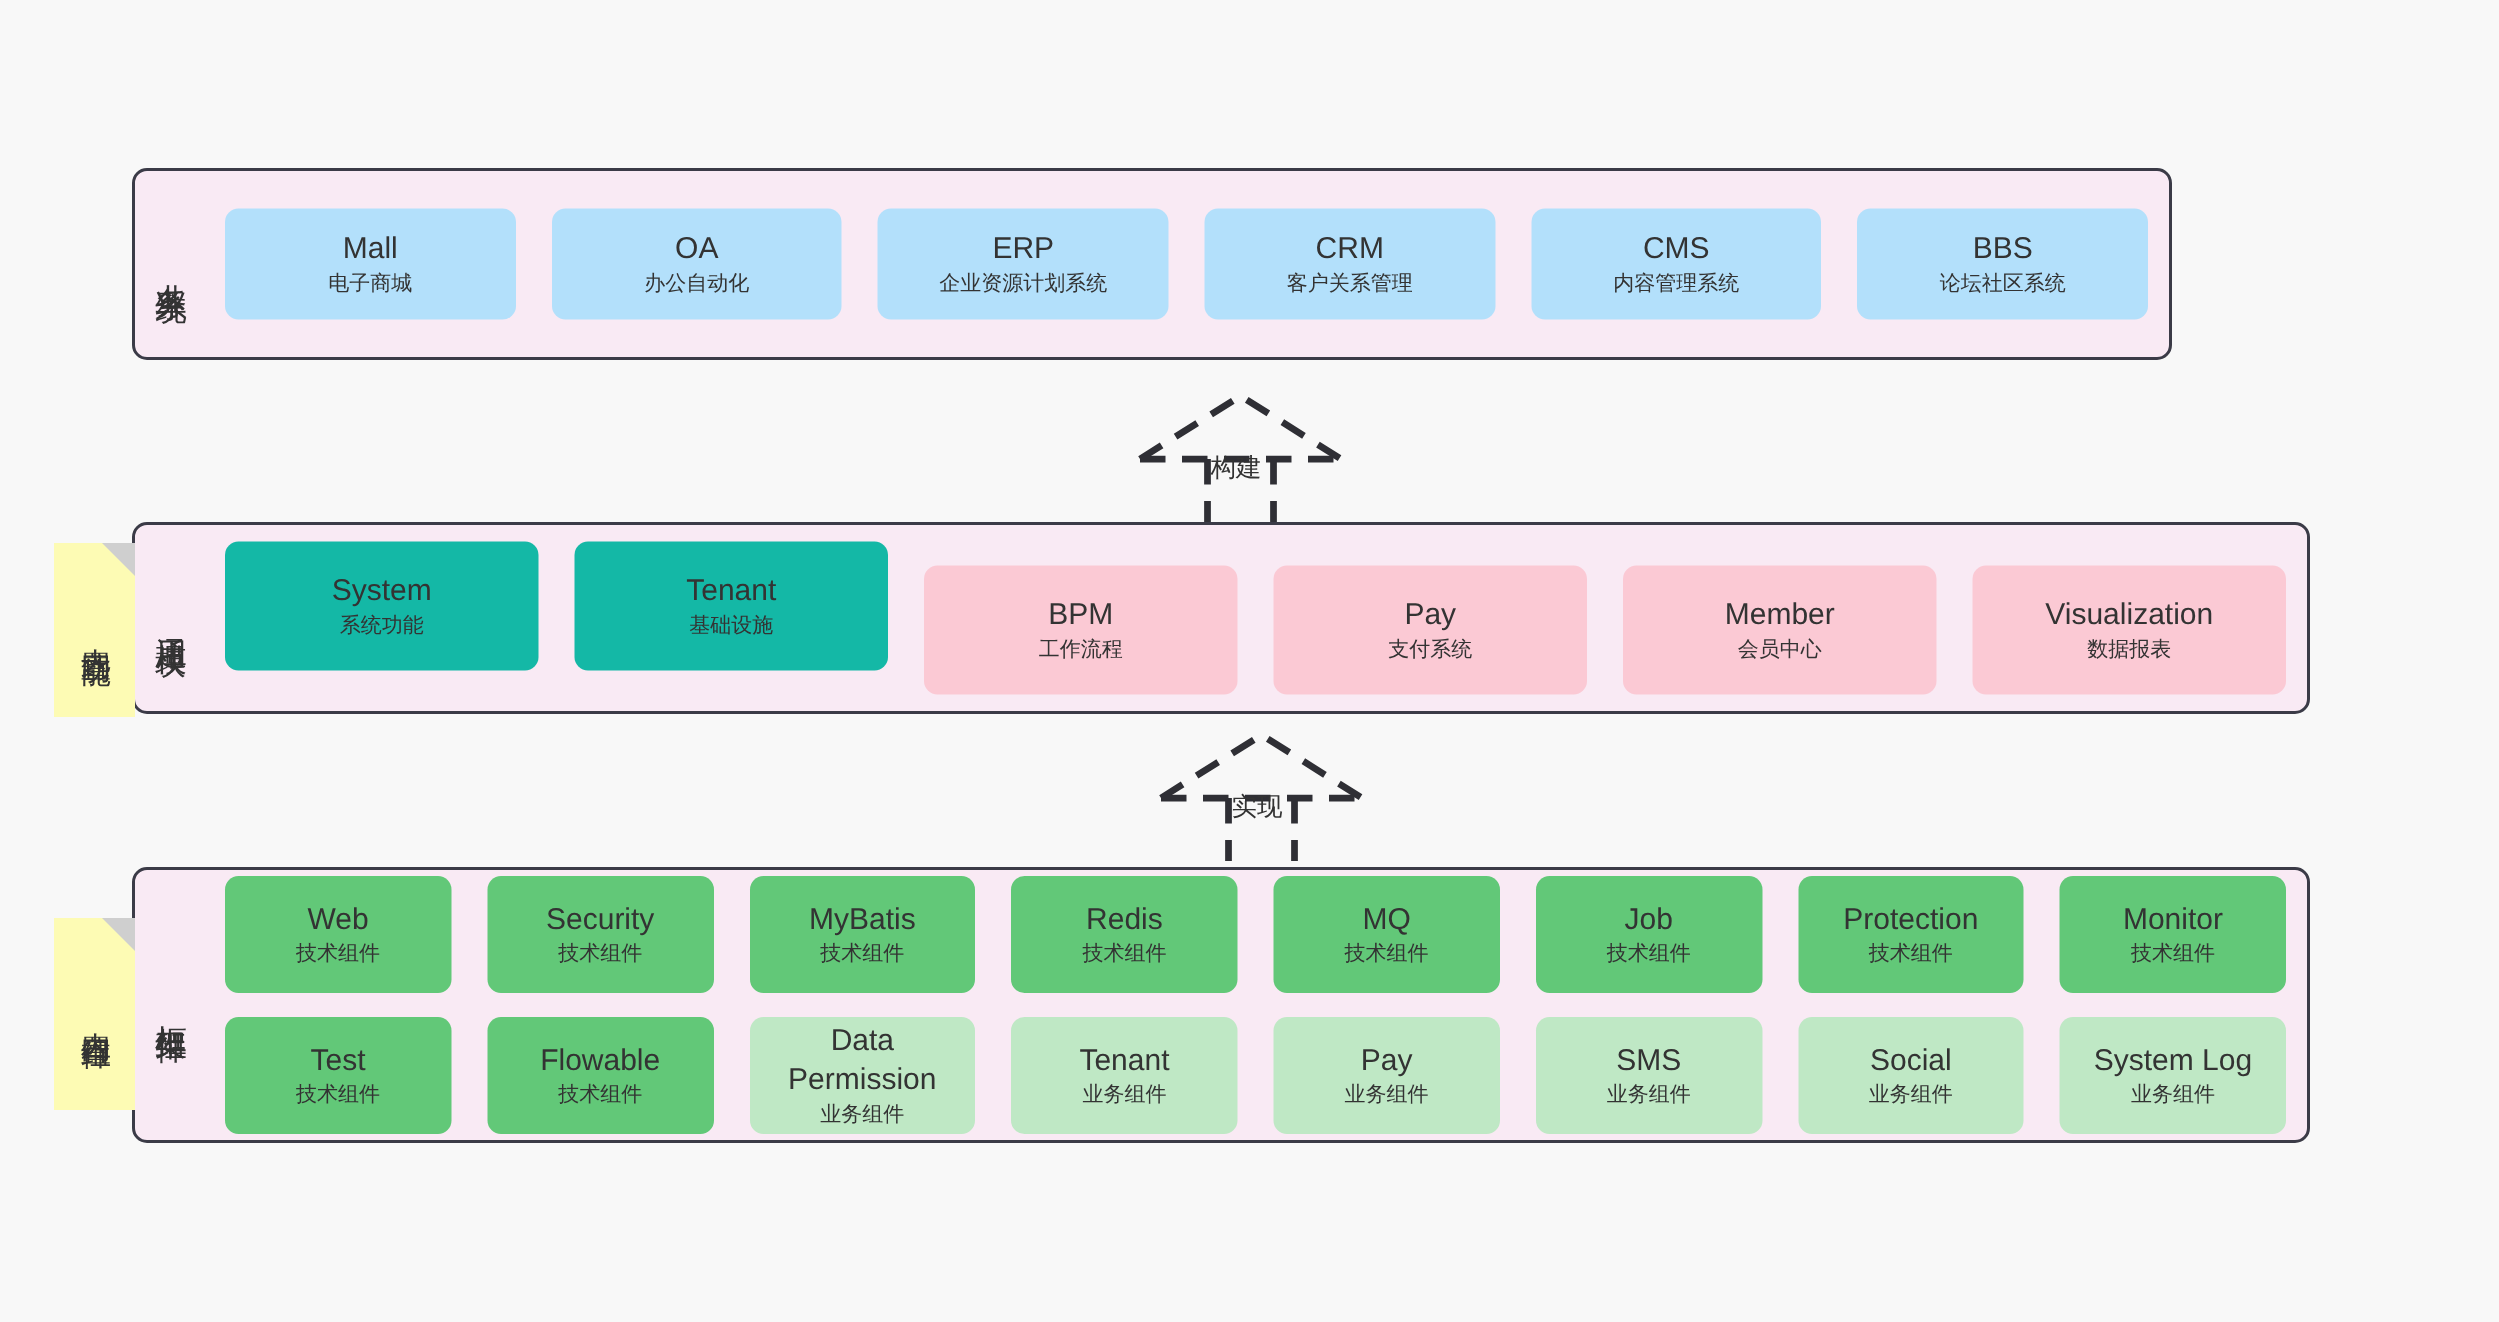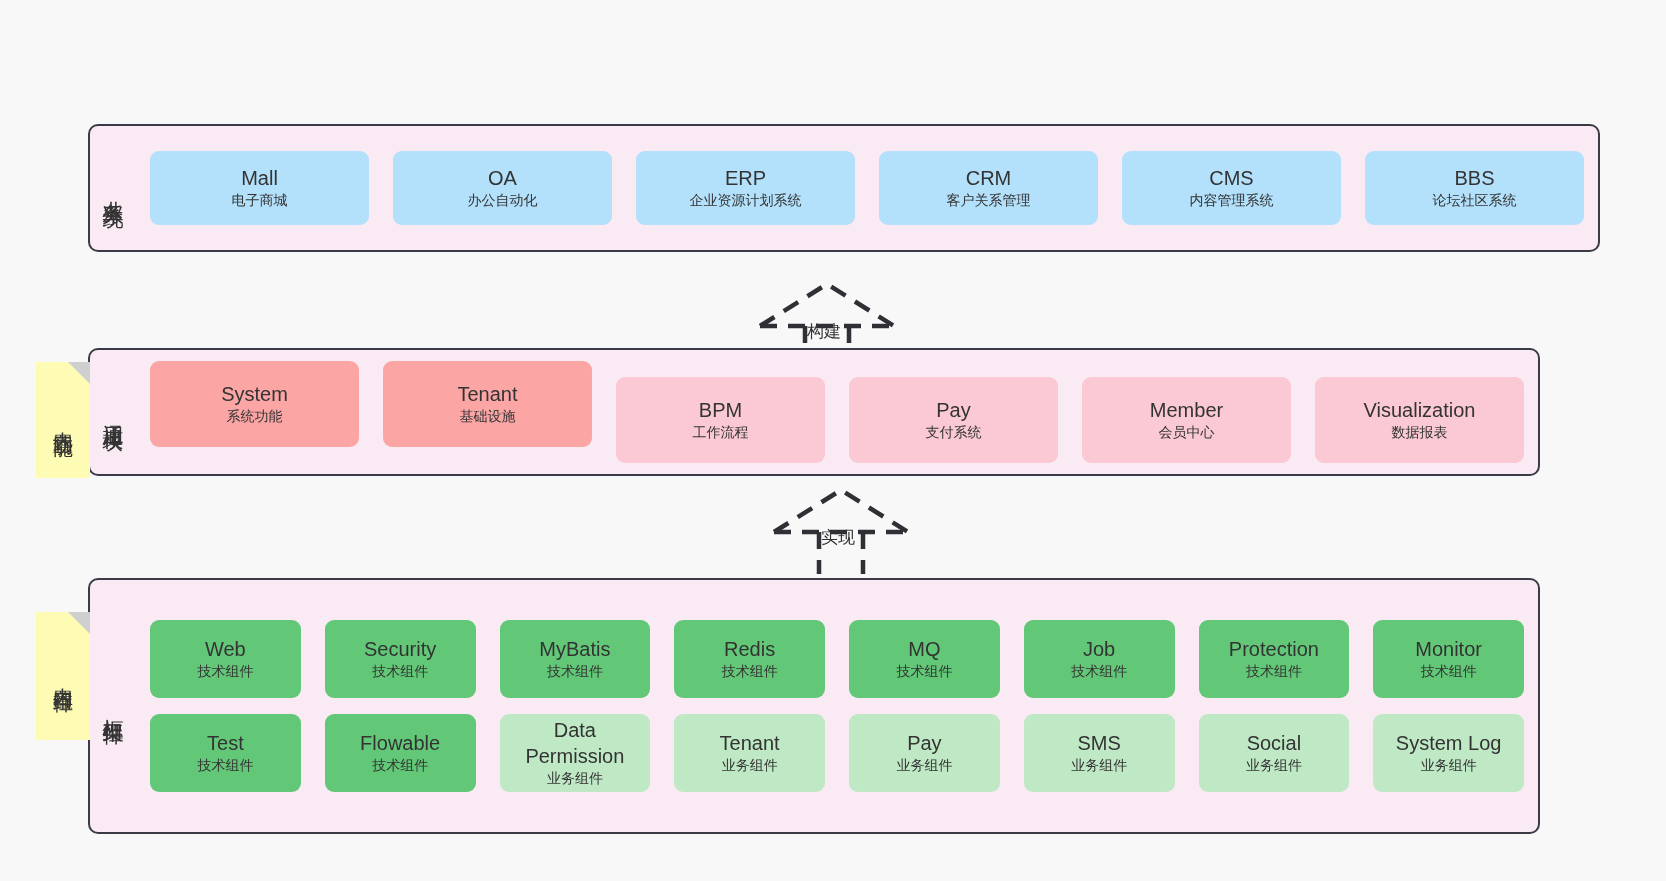--- a/index.html
+++ b/index.html
@@ -68,21 +68,21 @@
     justify-content: center;
     text-align: center;
     color: #333;
     line-height: 1.28;
     padding: 6px 4px;
   }
   .card .t1 { font-size: 20px; }
   .card .t2 { font-size: 14px; }
 
   .c-blue       { background: #b3e0fb; }
-  .c-red        { background: #fca5a5; }
+  .c-red        { background: #14b8a6; }
   .c-pink       { background: #fbc9d4; margin-top: 16px; }
   .c-green      { background: #62c878; }
   .c-lightgreen { background: #bfe8c5; }
 
   .h-business { height: 74px; }
   .h-common   { height: 86px; }
   .h-frame    { height: 78px; }
 
   
   .note {
@@ -117,21 +117,21 @@
     color: #333;
     white-space: nowrap;
     background: transparent;
   }
 </style>
 </head>
 <body>
 
 <div id="stage">
 
-  <div class="layer" style="left:88px; top:112px; width:1512px; height:128px;margin-top:12px;">
+  <div class="layer" style="left:88px; top:112px; width:1360px; height:128px;">
     <div class="layer-title">业务系统</div>
     <div class="layer-body">
       <div class="row">
 
         <div class="card c-blue h-business">
           <span class="t1">Mall</span>
           <span class="t2">电子商城</span>
         </div>
         <div class="card c-blue h-business">
           <span class="t1">OA</span>
@@ -151,21 +151,21 @@
         </div>
         <div class="card c-blue h-business">
           <span class="t1">BBS</span>
           <span class="t2">论坛社区系统</span>
         </div>
 
       </div>
     </div>
   </div>
 
-  <div class="arrow" style="left:758px; top:280px; width:140px; height:88px;">
+  <div class="arrow" style="left:758px; top:260px; width:140px; height:88px;">
     <svg width="140" height="88" viewBox="0 0 140 88" aria-hidden="true">
       <path d="M2 46 L69 4 L136 46" fill="none" stroke="#2f2f35" stroke-width="4.5" stroke-dasharray="17 11" stroke-linecap="butt"></path>
       <path d="M2 46 L136 46" fill="none" stroke="#2f2f35" stroke-width="4.5" stroke-dasharray="17 11" stroke-linecap="butt"></path>
       <path d="M47 46 L47 88" fill="none" stroke="#2f2f35" stroke-width="4.5" stroke-dasharray="17 11"></path>
       <path d="M91 46 L91 88" fill="none" stroke="#2f2f35" stroke-width="4.5" stroke-dasharray="17 11"></path>
     </svg>
     <span class="alabel" style="left:49px; top:40px;">构建</span>
   </div>
 
   <div class="note" style="left:36px; top:362px; height:116px;">
@@ -215,21 +215,21 @@
       <path d="M91 46 L91 88" fill="none" stroke="#2f2f35" stroke-width="4.5" stroke-dasharray="17 11"></path>
     </svg>
     <span class="alabel" style="left:49px; top:40px;">实现</span>
   </div>
 
   <div class="note" style="left:36px; top:612px; height:128px;">
     <span class="fold"></span>
     <span>内置组件</span>
   </div>
 
-  <div class="layer" style="left:88px; top:578px; width:1452px; height:256px;">
+  <div class="layer" style="left:88px; top:578px; width:1452px; height:184px;">
     <div class="layer-title">框架组件</div>
     <div class="layer-body">
 
       <div class="row">
         <div class="card c-green h-frame">
           <span class="t1">Web</span>
           <span class="t2">技术组件</span>
         </div>
         <div class="card c-green h-frame">
           <span class="t1">Security</span>

